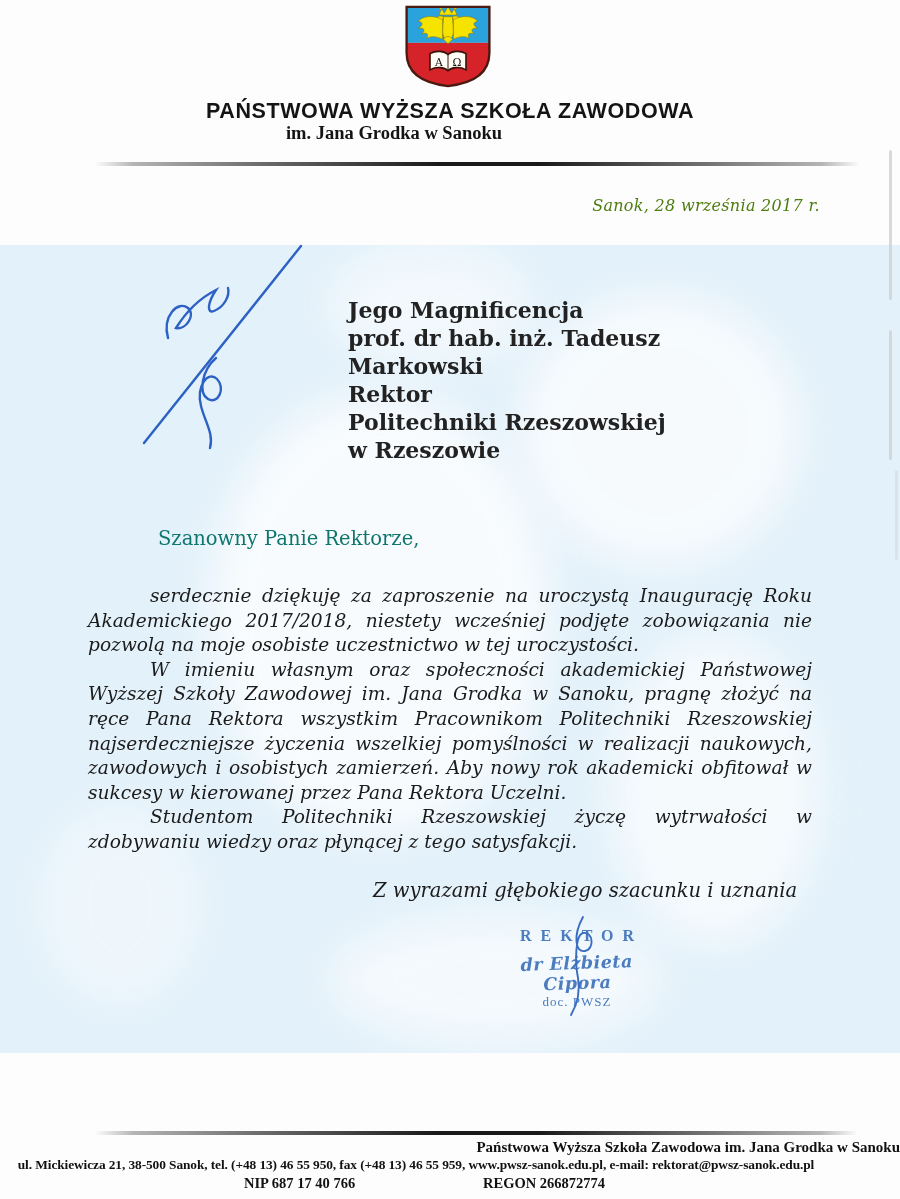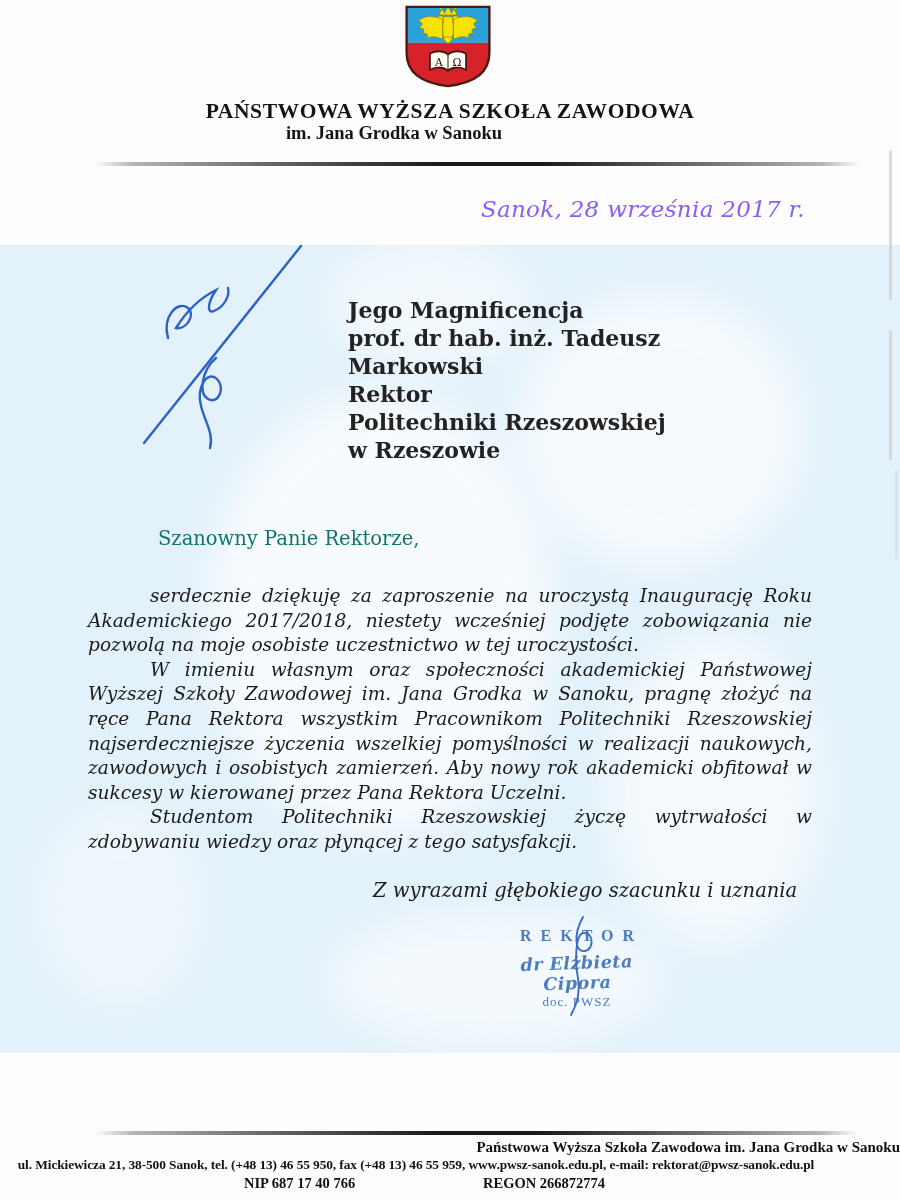--- a/index.html
+++ b/index.html
@@ -9,40 +9,40 @@
     margin:0 auto;
     background:#fdfdfd;
     overflow:hidden;
     font-family:"DejaVu Serif", serif;
     color:#1c1c1c;
   }
   
   .crest{position:absolute;left:403px;top:3px;width:90px;height:86px;}
   .org-line1{
     position:absolute;left:0;top:99px;width:900px;text-align:center;
-    font-family:Liberation Serif, serif;font-weight:bold;
+    font-family:Liberation Sans, sans-serif;font-weight:bold;
     font-size:21.5px;letter-spacing:.6px;color:#141414;
   }
   .org-line2{
     position:absolute;left:0;top:123px;width:788px;text-align:center;
     font-family:"Liberation Serif", serif;font-weight:bold;
     font-size:18.5px;color:#141414;
   }
   .rule{
     position:absolute;height:4px;border-radius:2px;
     background:linear-gradient(90deg,
       rgba(130,130,130,0) 0%, #b5b5b5 5%, #6a6a6a 22%, #191919 45%,
       #191919 58%, #6a6a6a 78%, #b5b5b5 95%, rgba(130,130,130,0) 100%);
   }
   .rule.top{left:95px;top:162px;width:765px;}
   .rule.bottom{left:95px;top:1131px;width:763px;}
   
   .date-line{
-    position:absolute;right:95px;top:196px;
-    font-style:italic;font-size:23px;color:#8b5cf6;letter-spacing:.3px;
+    position:absolute;right:80px;top:196px;
+    font-style:italic;font-size:16px;color:#4d7c0f;letter-spacing:.3px;
   }
   
   .tint{
     position:absolute;left:0;top:245px;width:900px;height:808px;
     background:#e3f1fa;overflow:hidden;
   }
   .wm{position:absolute;background:#ffffff;border-radius:50%;filter:blur(20px);}
   .wm.b1{left:210px;top:150px;width:340px;height:440px;opacity:.75;}
   .wm.b2{left:520px;top:50px;width:280px;height:270px;opacity:.7;}
   .wm.b3{left:610px;top:390px;width:210px;height:310px;opacity:.65;}

